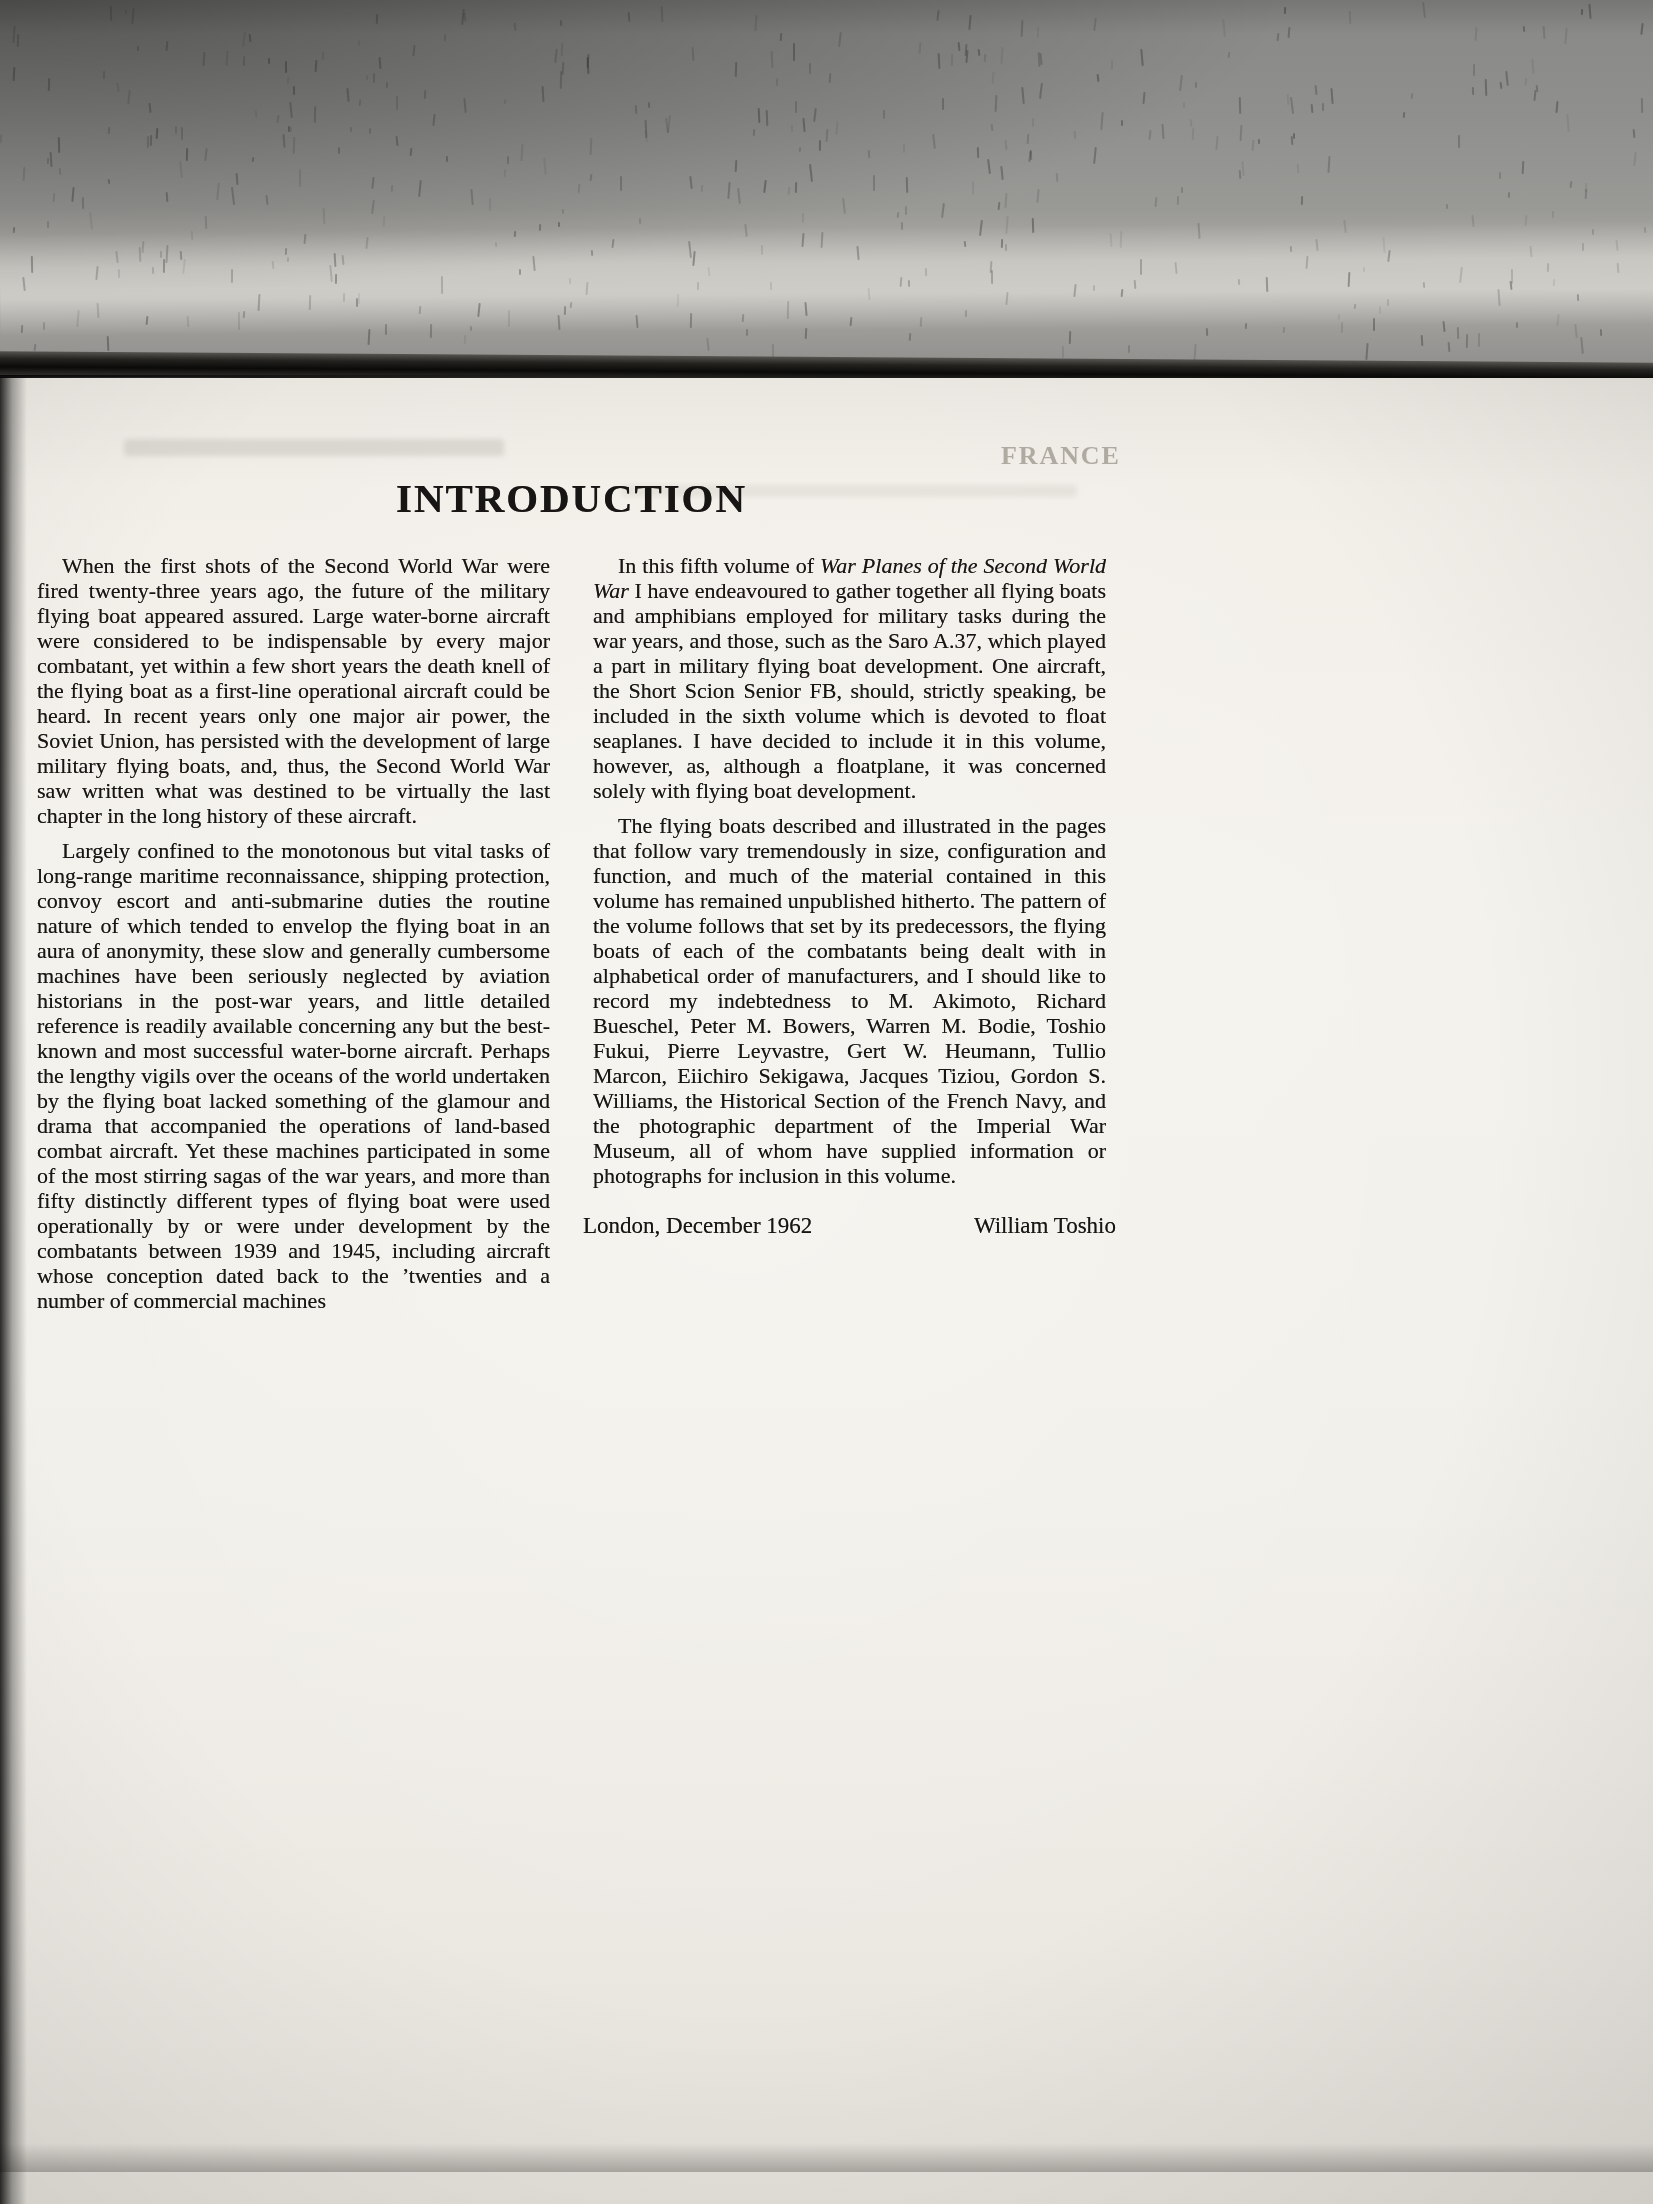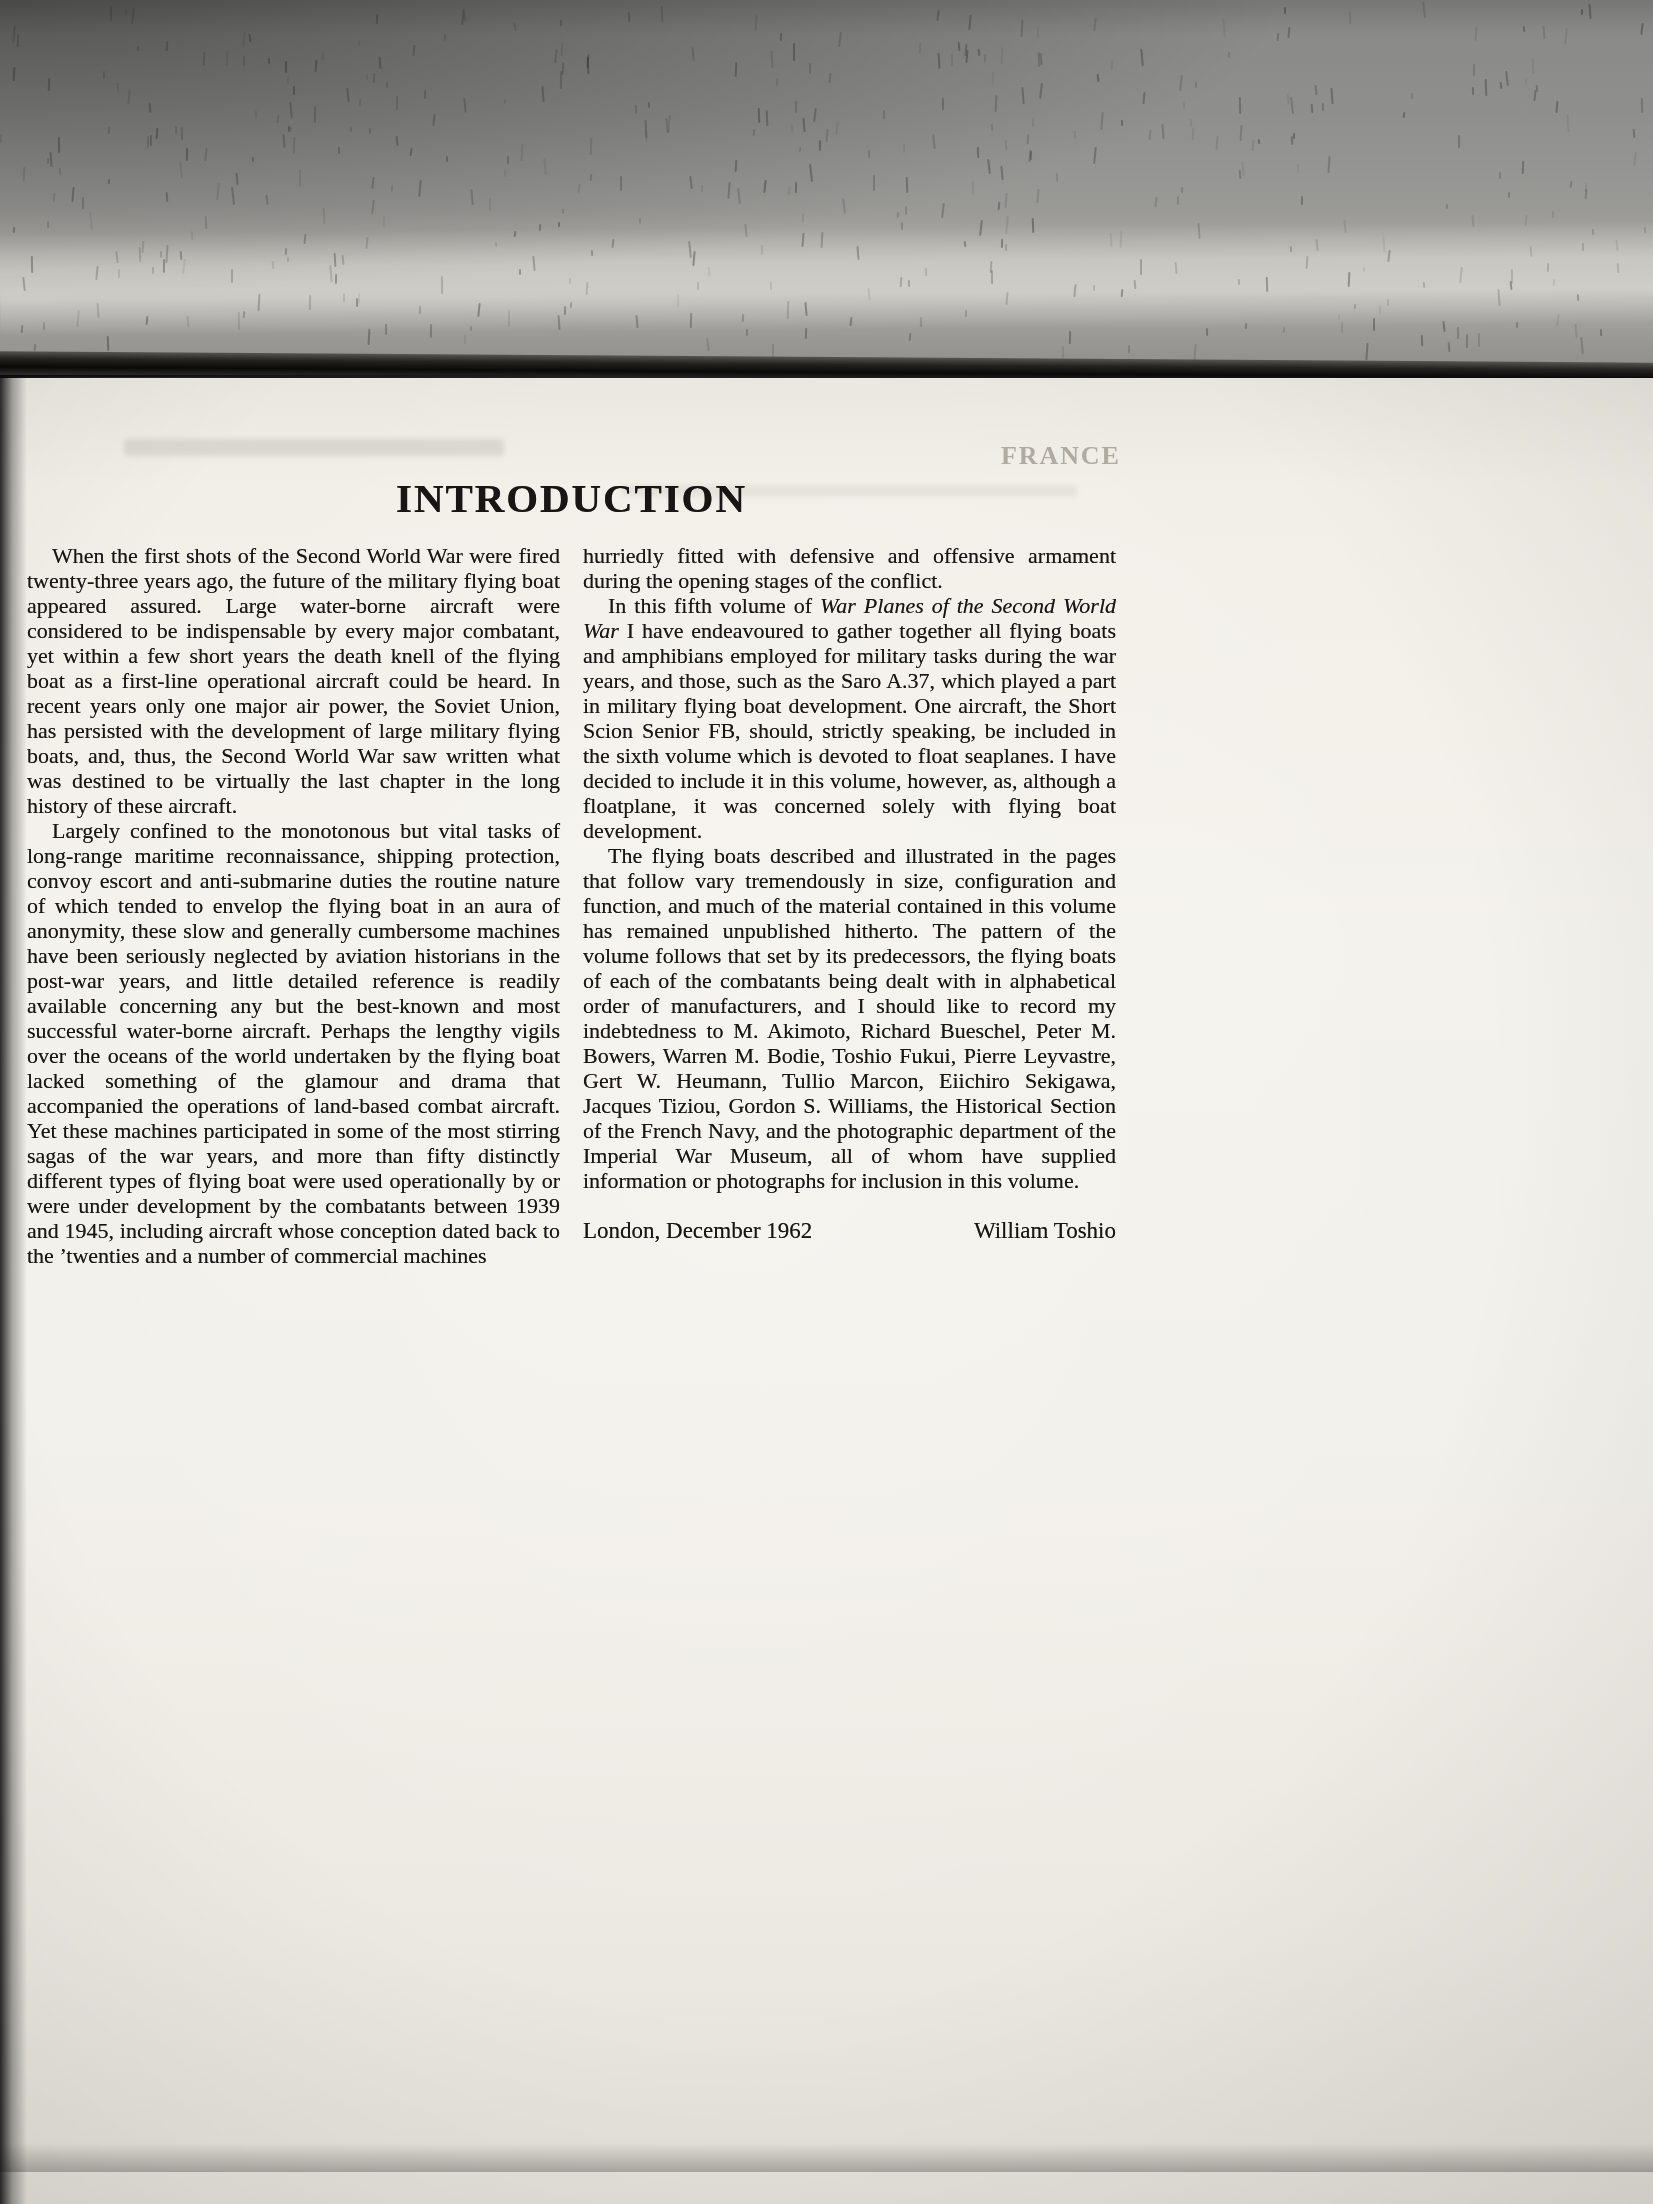--- a/index.html
+++ b/index.html
@@ -37,21 +37,21 @@
   .ghost-france{position:absolute;left:1001px;top:441px;font-size:26px;font-weight:700;
     letter-spacing:1.9px;color:#a59f95;opacity:0.85;filter:blur(0.6px);}
 
   
   .text-block{position:absolute;left:27px;top:477px;width:1089px;color:#181614;}
   .title{text-align:center;font-size:41px;font-weight:700;letter-spacing:1.9px;line-height:43px;
     text-shadow:0 0 0.5px rgba(20,18,14,0.7);}
   .columns{display:flex;gap:23px;margin-top:23px;}
   .col{width:533px;font-size:22px;line-height:25px;text-align:justify;
     text-shadow:0 0 0.5px rgba(20,18,14,0.6);}
-  .para{margin:0;padding:0;}
+  .para{margin:10px;padding:0;}
   .para.indent{text-indent:25px;}
   .it{font-style:italic;}
   .signoff{display:flex;justify-content:space-between;margin-top:25px;font-size:23px;}
 
   
   .bottom-shadow{position:absolute;left:0;bottom:33px;width:100%;height:29px;
     background:linear-gradient(180deg,rgba(20,18,15,0) 0%,rgba(20,18,15,0.28) 100%);}
   .bottom-band{position:absolute;left:0;bottom:0;width:100%;height:33px;background:#090909;overflow:hidden;}
   .watermark{position:absolute;left:19.4px;bottom:-9.7px;font-weight:700;font-size:30px;
     color:#6f6e6c;letter-spacing:0.5px;font-family:"Liberation Serif",serif;white-space:nowrap;}
@@ -508,21 +508,20 @@
   <div class="ghost-france">FRANCE</div>
 
   <div class="text-block">
     <div class="title">INTRODUCTION</div>
     <div class="columns">
       <div class="col">
           <p class="para indent"><span>When the first shots of the Second World War were fired twenty-three years ago, the future of the military flying boat appeared assured.  Large water-borne aircraft were considered to be indispensable by every major combatant, yet within a few short years the death knell of the flying boat as a first-line operational aircraft could be heard.  In recent years only one major air power, the Soviet Union, has persisted with the development of large military flying boats, and, thus, the Second World War saw written what was destined to be virtually the last chapter in the long history of these aircraft.</span></p>
           <p class="para indent"><span>Largely confined to the monotonous but vital tasks of long-range maritime reconnaissance, shipping protection, convoy escort and anti-submarine duties the routine nature of which tended to envelop the flying boat in an aura of anonymity, these slow and generally cumbersome machines have been seriously neglected by aviation historians in the post-war years, and little detailed reference is readily available concerning any but the best-known and most successful water-borne aircraft.  Perhaps the lengthy vigils over the oceans of the world undertaken by the flying boat lacked something of the glamour and drama that accompanied the operations of land-based combat aircraft.  Yet these machines participated in some of the most stirring sagas of the war years, and more than fifty distinctly different types of flying boat were used operationally by or were under development by the combatants between 1939 and 1945, including aircraft whose conception dated back to the ’twenties and a number of commercial machines</span></p>
         </div>
       <div class="col">
-      <p class="para"><span>hurriedly fitted with defensive and offensive armament during the opening stages of the conflict.</span></p>
           <p class="para indent"><span>In this fifth volume of </span><span class="it">War Planes of the Second World War</span><span> I have endeavoured to gather together all flying boats and amphibians employed for military tasks during the war years, and those, such as the Saro A.37, which played a part in military flying boat development.  One aircraft, the Short Scion Senior FB, should, strictly speaking, be included in the sixth volume which is devoted to float seaplanes. I have decided to include it in this volume, however, as, although a floatplane, it was concerned solely with flying boat development.</span></p>
           <p class="para indent"><span>The flying boats described and illustrated in the pages that follow vary tremendously in size, configuration and function, and much of the material contained in this volume has remained unpublished hitherto.  The pattern of the volume follows that set by its predecessors, the flying boats of each of the combatants being dealt with in alphabetical order of manufacturers, and I should like to record my indebtedness to M. Akimoto, Richard Bueschel, Peter M. Bowers, Warren M. Bodie, Toshio Fukui, Pierre Leyvastre, Gert W. Heumann, Tullio Marcon, Eiichiro Sekigawa, Jacques Tiziou, Gordon S. Williams, the Historical Section of the French Navy, and the photographic department of the Imperial War Museum, all of whom have supplied information or photographs for inclusion in this volume.</span></p>
           <div class="signoff">
             <span>London, December 1962</span>
             <span>William Toshio</span>
           </div>
         </div>
     </div>
   </div>
 

